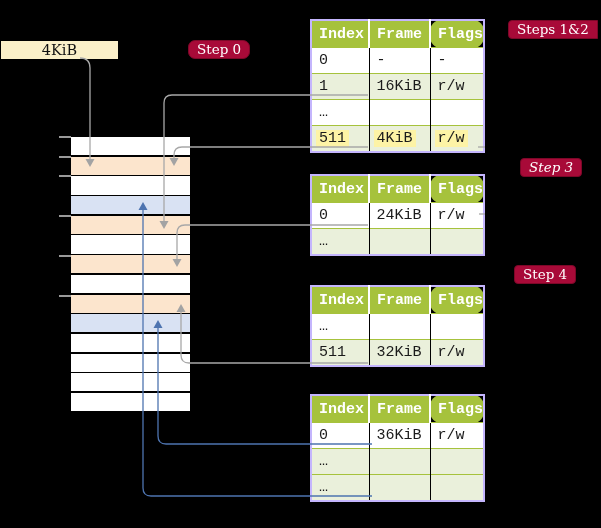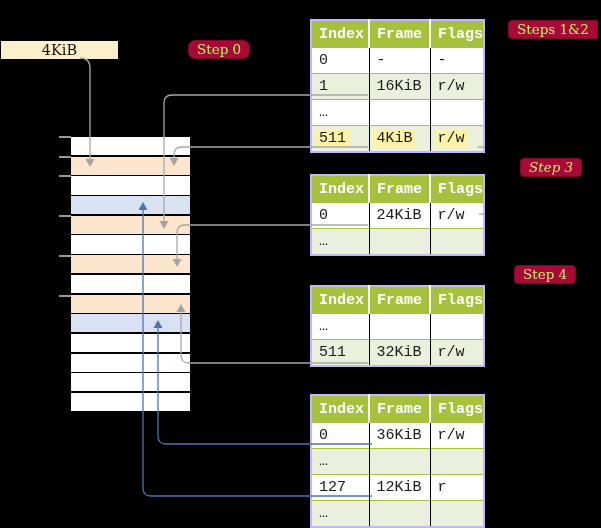--- a/index.html
+++ b/index.html
@@ -13,33 +13,33 @@
   .stack-row[data-color="peach"]{background:#fce5cd;}
   .stack-row[data-color="blue"]{background:#d9e2f3;}
   .tick{position:absolute;left:59px;width:12px;height:1.5px;background:#9a9a9a;}
 
   
   .frame-box{position:absolute;left:1px;top:41px;width:117px;height:18px;background:#fbf0c9;
              color:#111;font-size:14.5px;line-height:18px;text-align:center;}
 
   
   .step-label{position:absolute;background:#a80a38;border:1px solid #7d0728;border-radius:4px;
-              color:#bef264;font-size:13.5px;line-height:15px;padding:1px 8px;text-align:center;white-space:nowrap;}
+              color:#ffffff;font-size:13.5px;line-height:15px;padding:1px 8px;text-align:center;white-space:nowrap;}
   #step0{left:188px;top:40px;border-radius:7px;}
   #steps12{left:508px;top:20px;border-top-right-radius:0;border-bottom-right-radius:0;}
   #step3{left:520px;top:158px;font-style:italic;}
   #step4{left:514px;top:265px;}
 
   
   .ptable{position:absolute;left:310px;border-collapse:collapse;table-layout:fixed;
           border:2px solid #c4b5fd;font-family:Liberation Mono, monospace;}
   #pt0{top:19px;} #pt1{top:174px;} #pt2{top:285px;} #pt3{top:394px;}
   .ptable th{background:#a6c23c;color:#fff;font-weight:bold;font-size:15px;text-align:left;
              padding:2px 0 2px 7px;height:22px;border-right:2px solid #fff;}
-  .ptable th:last-child{border-right:none;}
+  .ptable th:last-child{border-right:none;border-radius:11px;}
   .ptable td{background:#fff;color:#1a1a1a;font-size:15px;text-align:left;
              padding:1px 0 1px 7px;height:23px;border-right:1.5px solid #000;
              border-top:1.5px solid #a6c23c;overflow:hidden;white-space:nowrap;}
   .ptable td:last-child{border-right:none;}
   .ptable tr.shade td{background:#eaf0db;}
   .hl{background:#fdf3a6;padding:0 3px;margin-left:-3px;}
 
   
   .overlay{position:absolute;left:0;top:0;pointer-events:none;}
 </style>
@@ -175,25 +175,20 @@
     </tr>
     <tr>
       <td>0</td>
       <td>36KiB</td>
       <td>r/w</td>
     </tr>
     <tr class="shade">
       <td>…</td>
       <td></td>
       <td></td>
-    </tr>
-    <tr>
-      <td>127</td>
-      <td>12KiB</td>
-      <td>r</td>
     </tr>
     <tr class="shade">
       <td>…</td>
       <td></td>
       <td></td>
     </tr>
   </tbody>
     </table>
 
   <svg class="overlay" width="601" height="528" viewBox="0 0 601 528">

